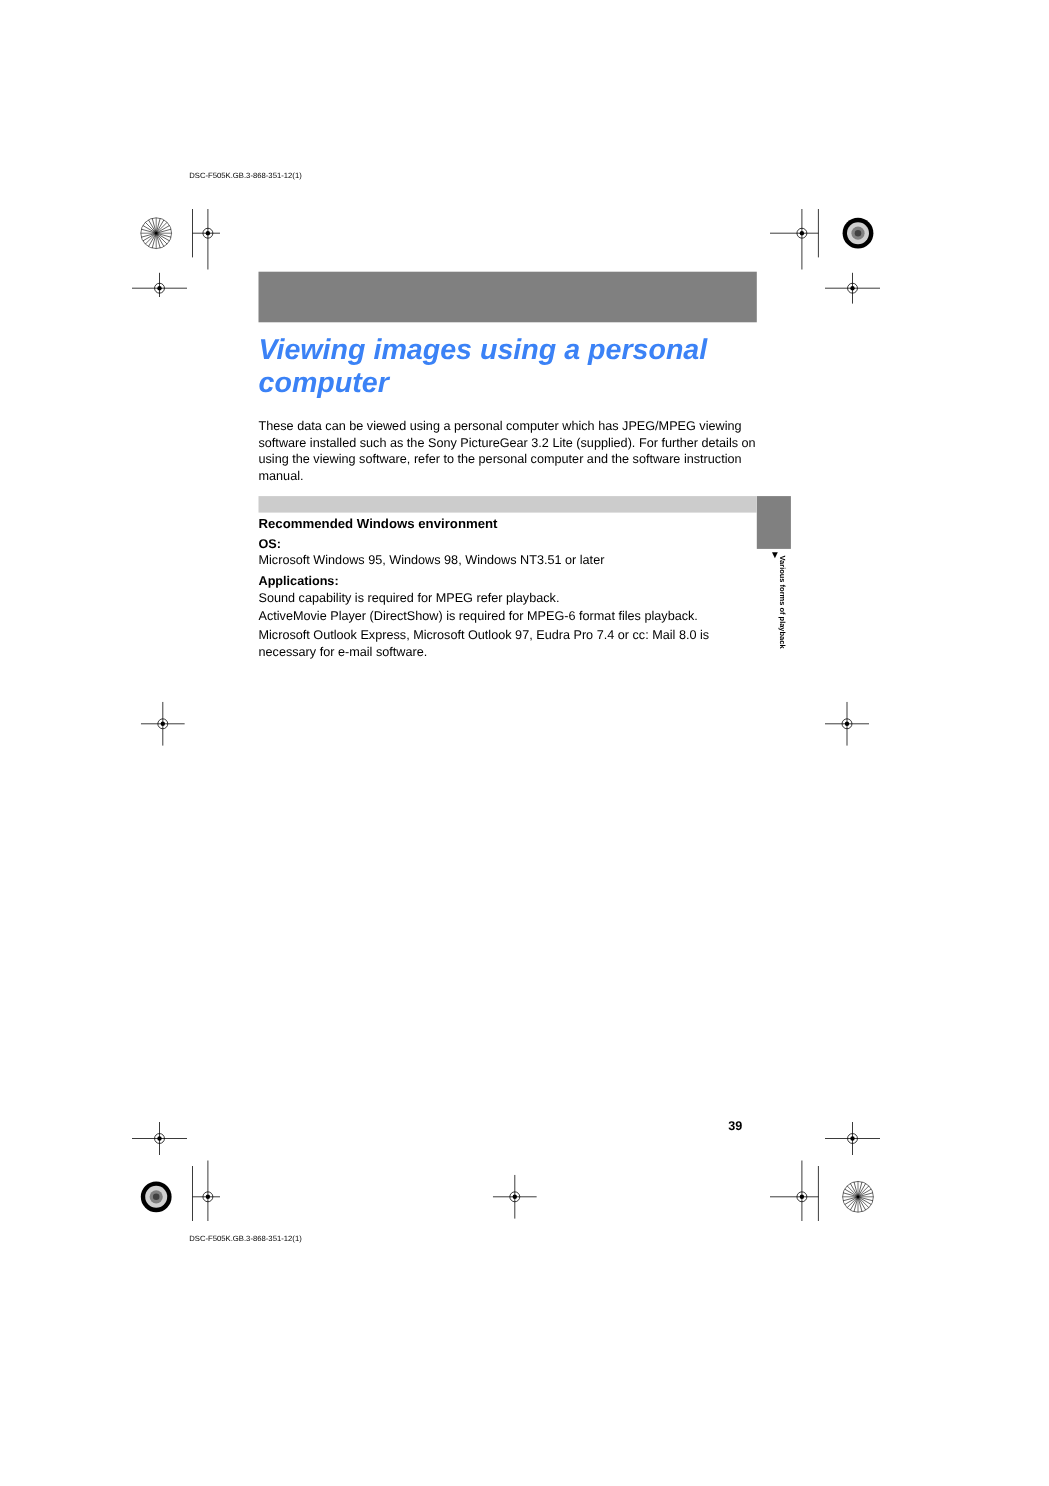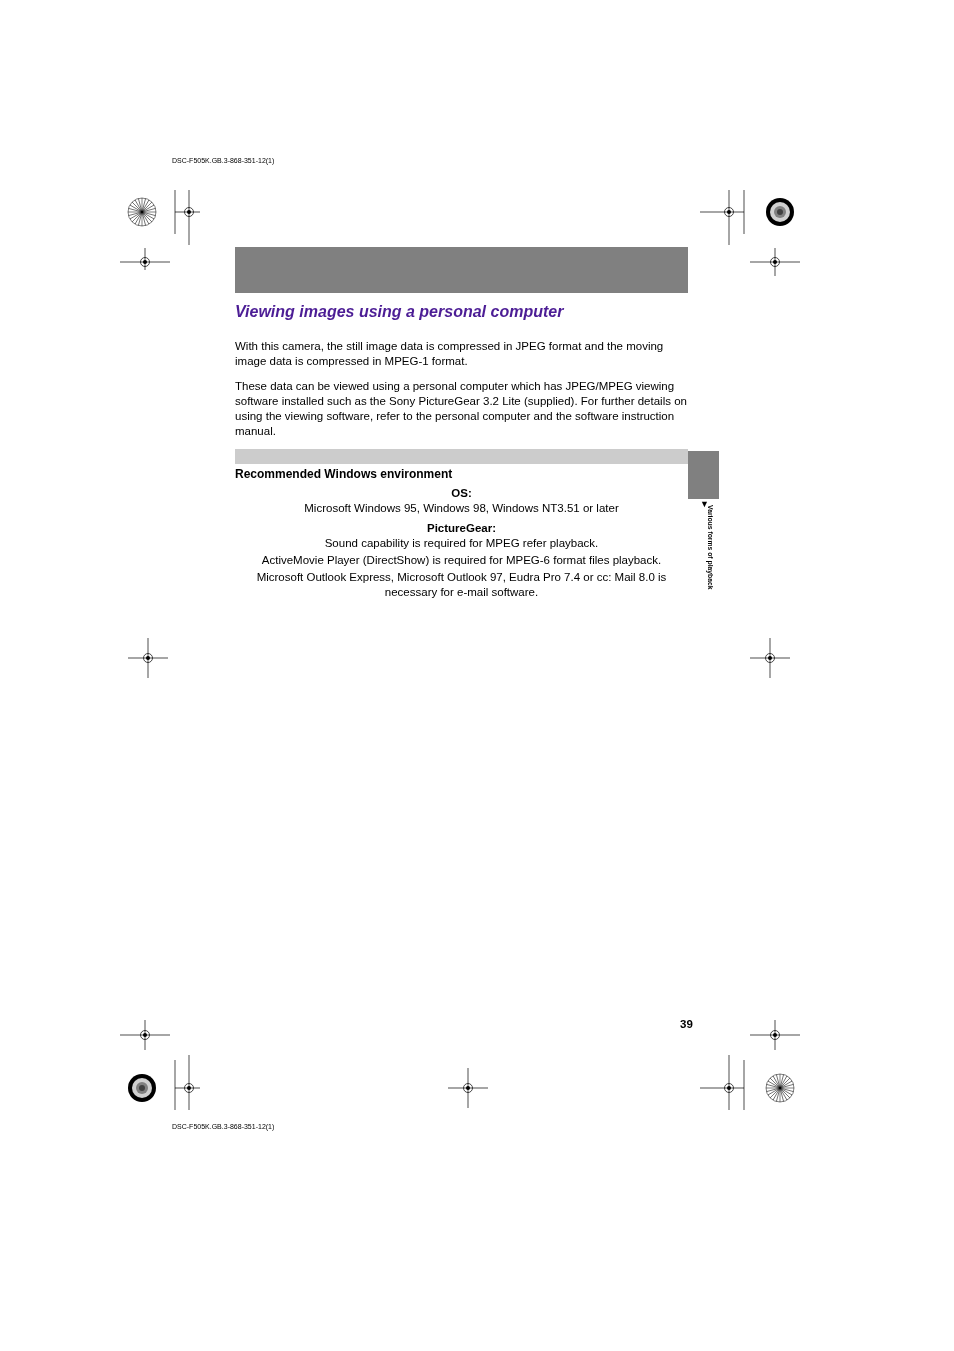--- a/index.html
+++ b/index.html
@@ -28,23 +28,23 @@
     .gray-bar {
       background: #808080;
       height: 46px;
       width: 100%;
       margin-bottom: 10px;
     }
     .title {
       font-family: Arial, Helvetica, sans-serif;
       font-weight: bold;
       font-style: italic;
-      font-size: 16px;
+      font-size: 26px;
       line-height: 1.15;
-      color: #4c1d95;
+      color: #3b82f6;
       margin-bottom: 18px;
     }
     .body-text {
       font-size: 11.5px;
       line-height: 1.3;
       color: #000;
     }
     .para {
       margin-bottom: 10px;
     }
@@ -56,21 +56,20 @@
       height: 15px;
       width: 100%;
     }
     .section-title {
       font-size: 12px;
       font-weight: bold;
       margin-top: 3px;
     }
     .subsec {
       margin-top: 6px;
-      text-align: center;
     }
     .subsec-label {
       font-weight: bold;
       font-size: 11.5px;
     }
     .subsec-body {
       font-size: 11.5px;
       line-height: 1.3;
       margin-top: 2px;
     }
@@ -240,35 +239,34 @@
 <div class="footer-file">DSC-F505K.GB.3-868-351-12(1)</div>
 
 <div class="side-tab" style="left:688px; top:451px;"></div>
 <div style="position:absolute; left:700px; top:499px; font-size:9px;">▼</div>
 <div class="side-text side-text-1">Various forms of playback</div>
 
 <div class="content">
   <div class="gray-bar"></div>
   <div class="title">Viewing images using a personal computer</div>
   <div class="body-text">
-    <div class="para">With this camera, the still image data is compressed in JPEG format and the moving image data is compressed in MPEG-1 format.</div>
     <div class="para">These data can be viewed using a personal computer which has JPEG/MPEG viewing software installed such as the Sony PictureGear 3.2 Lite (supplied). For further details on using the viewing software, refer to the personal computer and the software instruction manual.</div>
   </div>
 
   <div class="section-divider">
     <div class="section-bar"></div>
     <div class="section-title">Recommended Windows environment</div>
 
     <div class="subsec">
       <div class="subsec-label">OS:</div>
       <div class="subsec-body">Microsoft Windows 95, Windows 98, Windows NT3.51 or later</div>
     </div>
 
     <div class="subsec">
-      <div class="subsec-label">PictureGear:</div>
+      <div class="subsec-label">Applications:</div>
       <div class="subsec-body">Sound capability is required for MPEG refer playback.</div>
       <div class="subsec-body">ActiveMovie Player (DirectShow) is required for MPEG-6 format files playback.</div>
       <div class="subsec-body">Microsoft Outlook Express, Microsoft Outlook 97, Eudra Pro 7.4 or cc: Mail 8.0 is necessary for e-mail software.</div>
     </div>
   </div>
 </div>
 
-<div style="position:absolute; left:680px; top:1018px; font-size:11.5px; font-weight:bold;">39</div>
+<div style="position:absolute; left:662px; top:1018px; font-size:11.5px; font-weight:bold;">39</div>
 
 </body></html>

